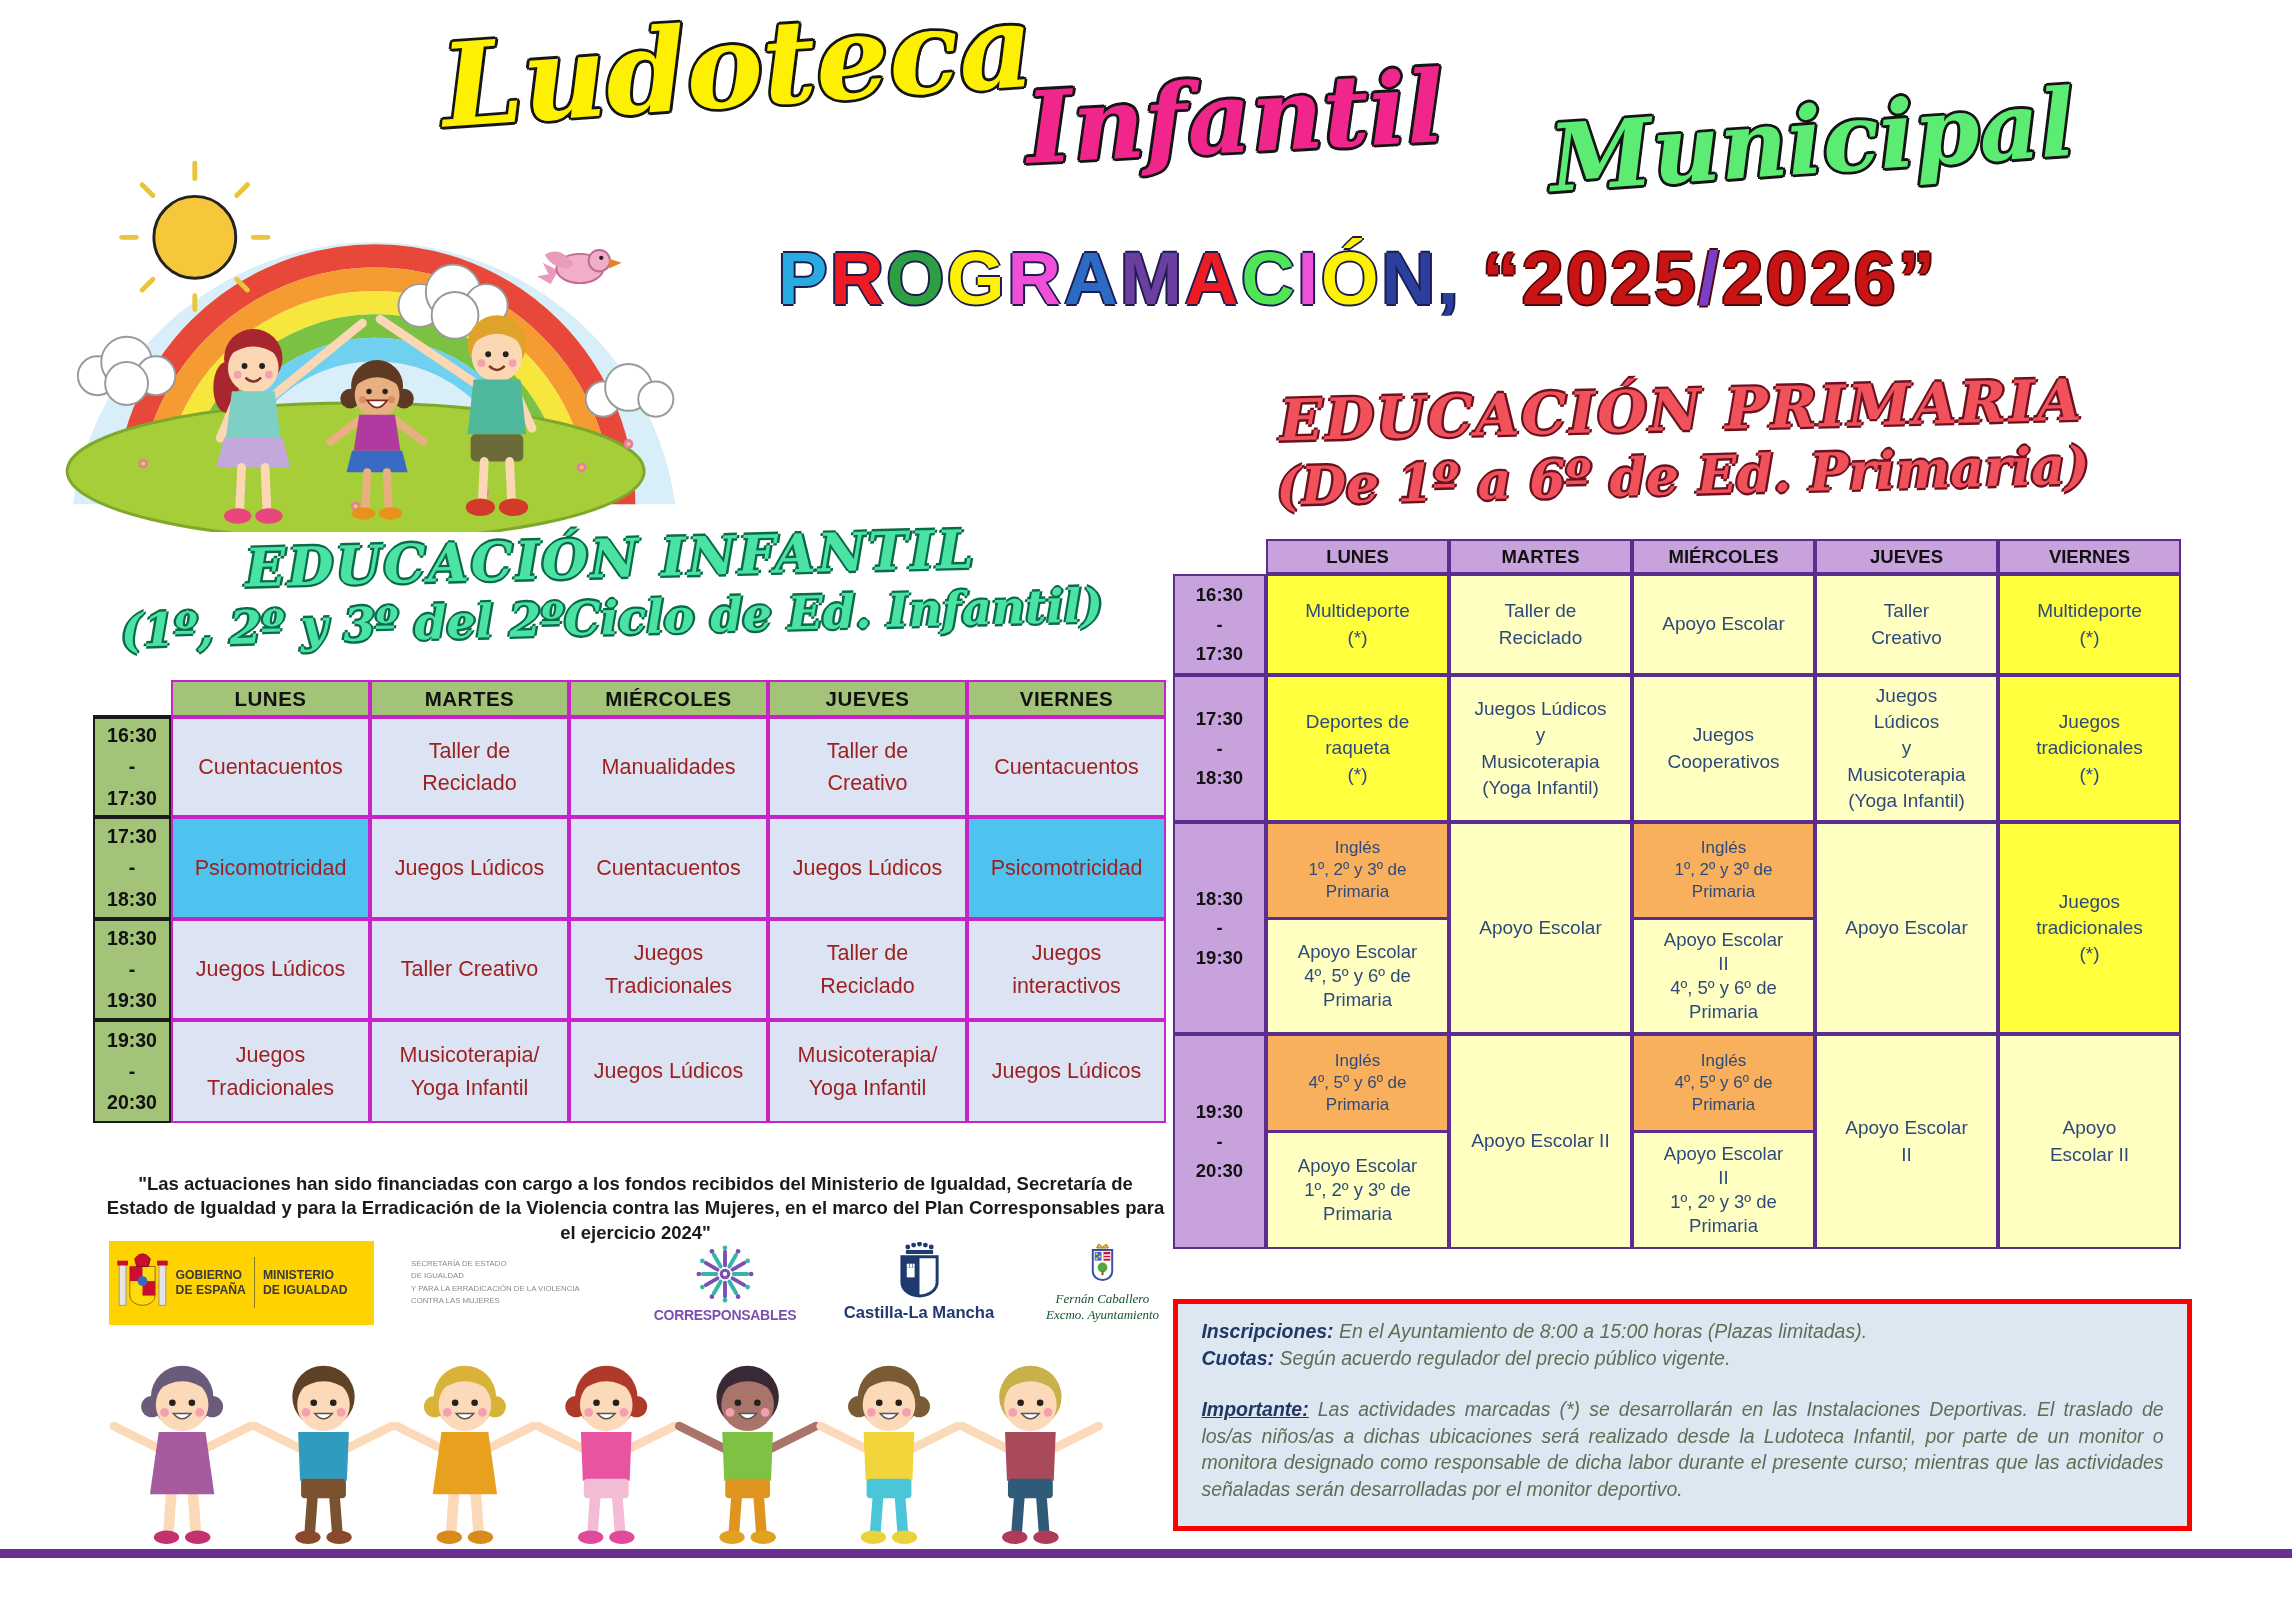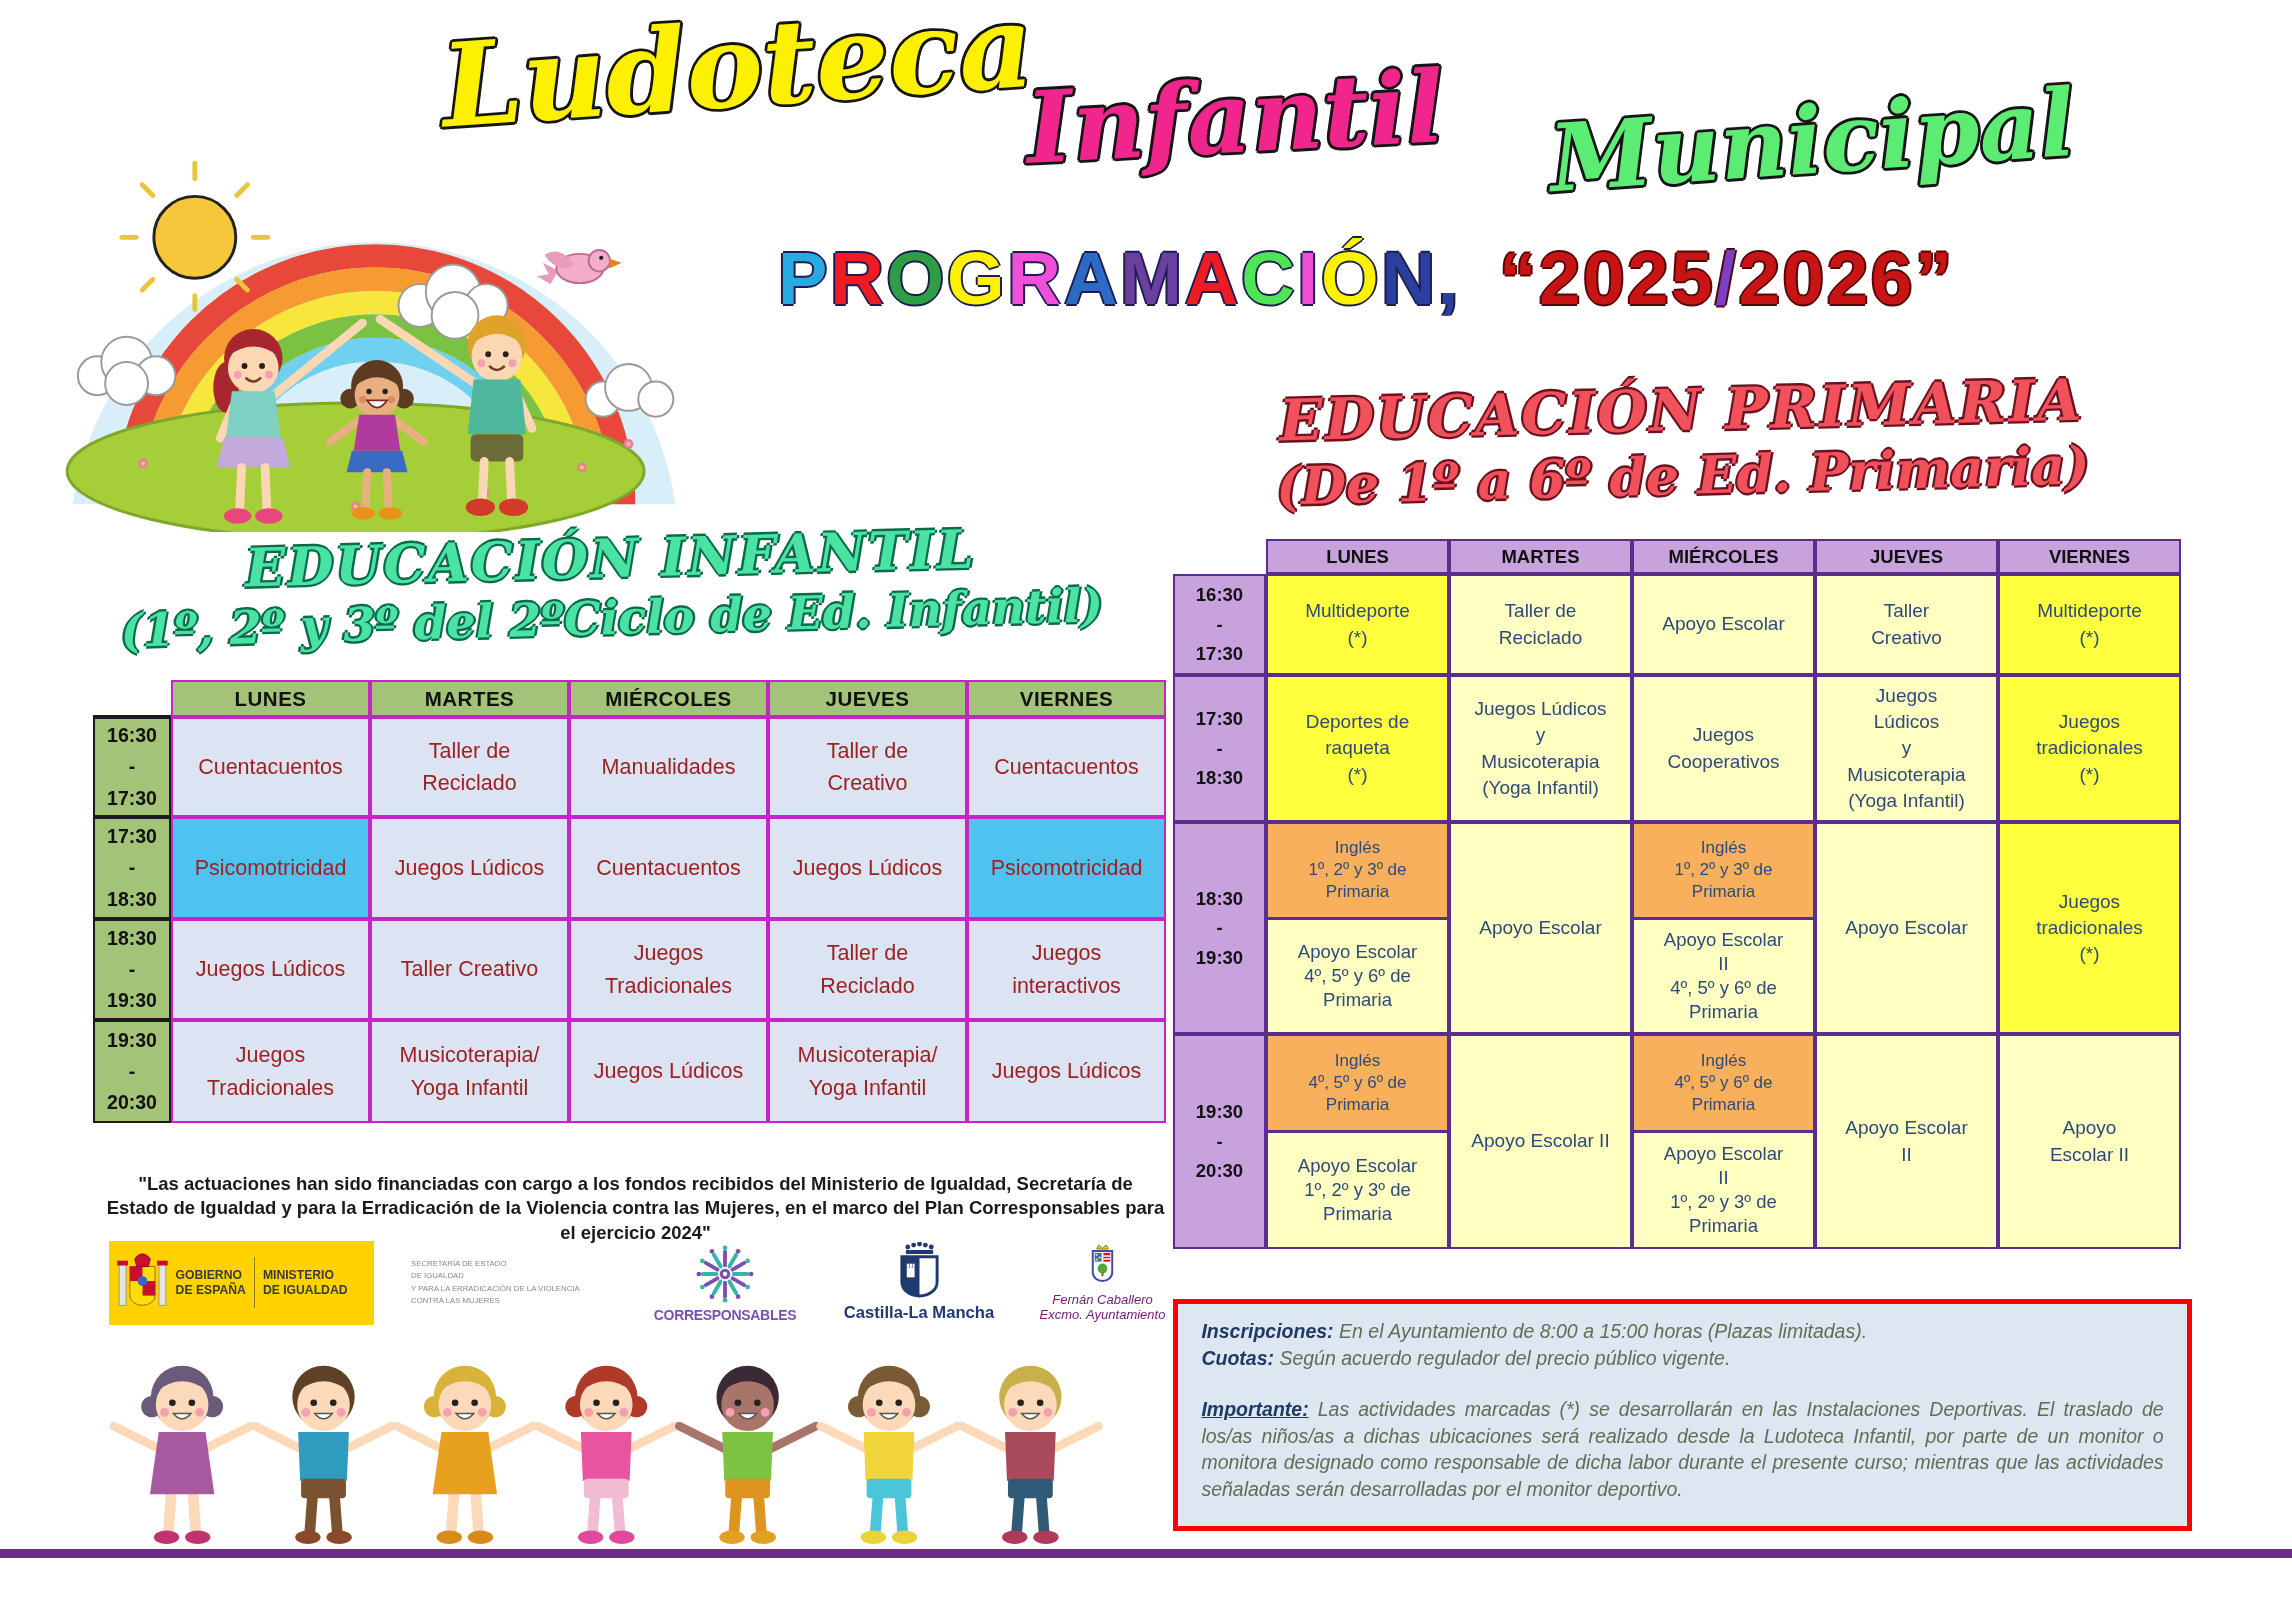--- a/index.html
+++ b/index.html
@@ -18,21 +18,21 @@
   #t-ludoteca  { color:var(--ludoteca);      left:441px;  top:-2px;  font-size:115px; transform:rotate(-4deg); }
   #t-infantil  { color:var(--infantil-word); left:1026px; top:59px;  font-size:99px; transform:rotate(-3deg); }
   #t-municipal { color:var(--municipal);     left:1549px; top:86px;  font-size:93px;  transform:rotate(-4deg); }
 
   #programacion{
     position:absolute; left:778px; top:236px; white-space:nowrap;
     font-weight:bold; font-size:74px; letter-spacing:2.9px;
   }
   .prog-letter{ text-shadow:2px 0 #1c1c50,-2px 0 #1c1c50,0 2px #1c1c50,0 -2px #1c1c50; }
   .prog-comma { color:#2B3F9E; text-shadow:2px 0 #1c1c50,-2px 0 #1c1c50; }
-  .prog-year  { color:var(--year); margin-left:38px; text-shadow:2px 0 #500808,-2px 0 #500808,0 2px #500808,0 -2px #500808; }
+  .prog-year  { color:var(--year); margin-left:21px; text-shadow:2px 0 #500808,-2px 0 #500808,0 2px #500808,0 -2px #500808; }
   .prog-slash { color:var(--slash); }
 
   
   .sec-heading{ position:absolute; text-align:center; font-family:"DejaVu Serif", serif; font-style:italic; font-weight:bold; }
   #primaria-heading{ left:1165px; top:376px; width:1034px; color:var(--primaria-heading); transform:rotate(-1.5deg);
     text-shadow:2.4px 0 #6b1220,-2.4px 0 #6b1220,0 2.4px #6b1220,0 -2.4px #6b1220; }
   #primaria-heading .h-title{ font-size:57px; letter-spacing:2px; }
   #primaria-heading .h-sub  { font-size:52px; margin-top:2px; }
   #infantil-heading{ left:51px; top:527px; width:1120px; color:var(--infantil-heading); transform:rotate(-1.5deg);
     text-shadow:2.4px 0 #0a6b4a,-2.4px 0 #0a6b4a,0 2.4px #0a6b4a,0 -2.4px #0a6b4a; }
@@ -82,21 +82,21 @@
   .corresp-word{ font-size:14px; font-weight:bold; color:#7C4FB0; letter-spacing:-0.3px; margin-top:2px;text-align:center; }
   .castilla{ width:166px; display:flex; flex-direction:column; align-items:center; }
   .castilla-word{ font-size:16.6px; font-weight:bold; color:#1F3A6E; margin-top:2.9px; }
   .instituto{ width:224px; display:flex; flex-direction:column; align-items:center; }
   .im-mark{ font-family:"DejaVu Serif", serif; font-style:italic; font-weight:bold; font-size:49px;
             line-height:0.9; color:#C4176B; }
   .im-line{ font-size:16px; font-weight:bold; color:#1a1a1a; margin-top:2px; white-space:nowrap; }
   .im-accent{ color:#C4176B; }
   .im-sub{ font-size:9.3px; color:#b0b0b0; letter-spacing:2.9px; margin-top:1px; }
   .ayto{ width:127px; display:flex; flex-direction:column; align-items:center;
-         font-family:Liberation Sans, sans-serif; font-style:italic; color:#701a75; }
+         font-family:Liberation Serif, serif; font-style:italic; color:#14532d; }
   .ayto-l1{ font-size:13px; margin-top:2px; }
   .ayto-l2{ font-size:13px; }
 
   #children-row{ position:absolute; left:109px; top:1348px; }
 
   
   #info-box{ position:absolute; left:1173px; top:1299px; width:1019px; height:232px;
              border:5.9px solid var(--infobox-border); background:var(--infobox-bg);
              padding:13.7px 23.4px 7.8px 23.4px; font-style:italic; font-size:19.5px; }
   .ib-line{ line-height:1.4; }

